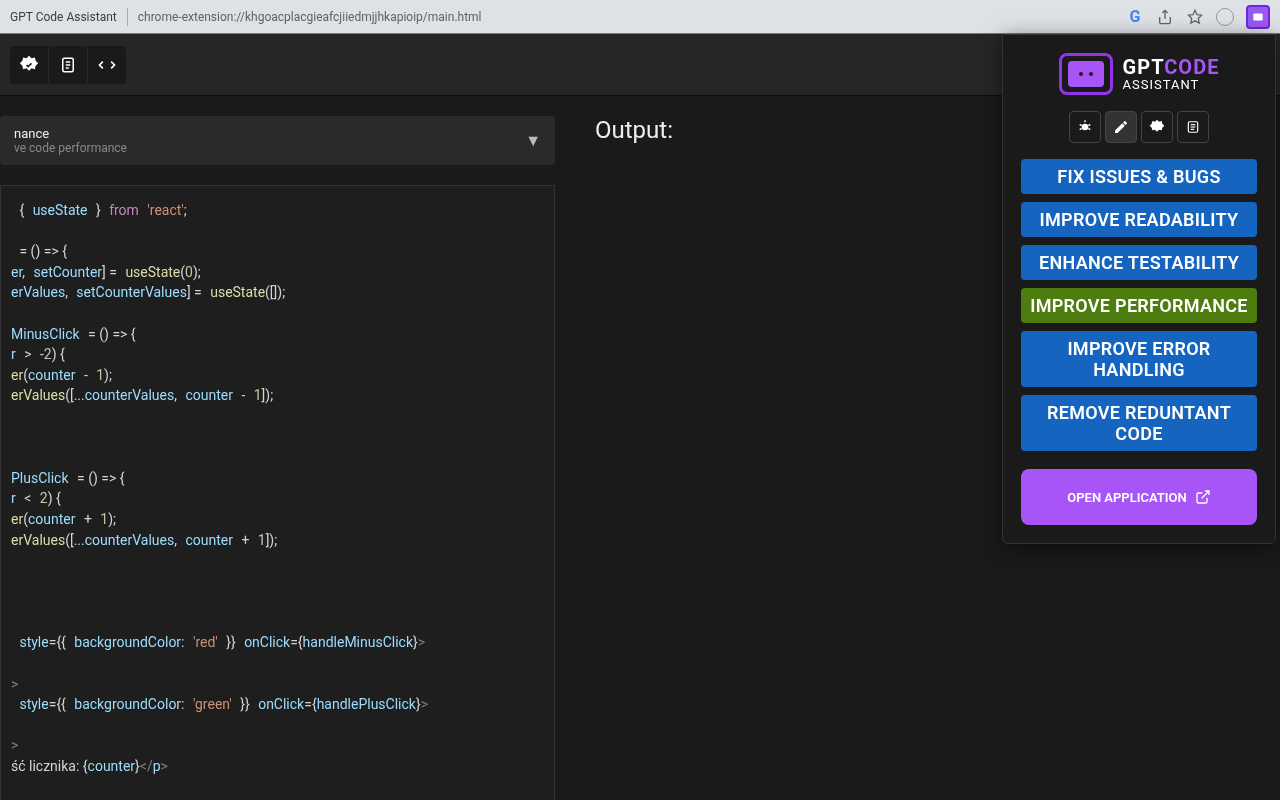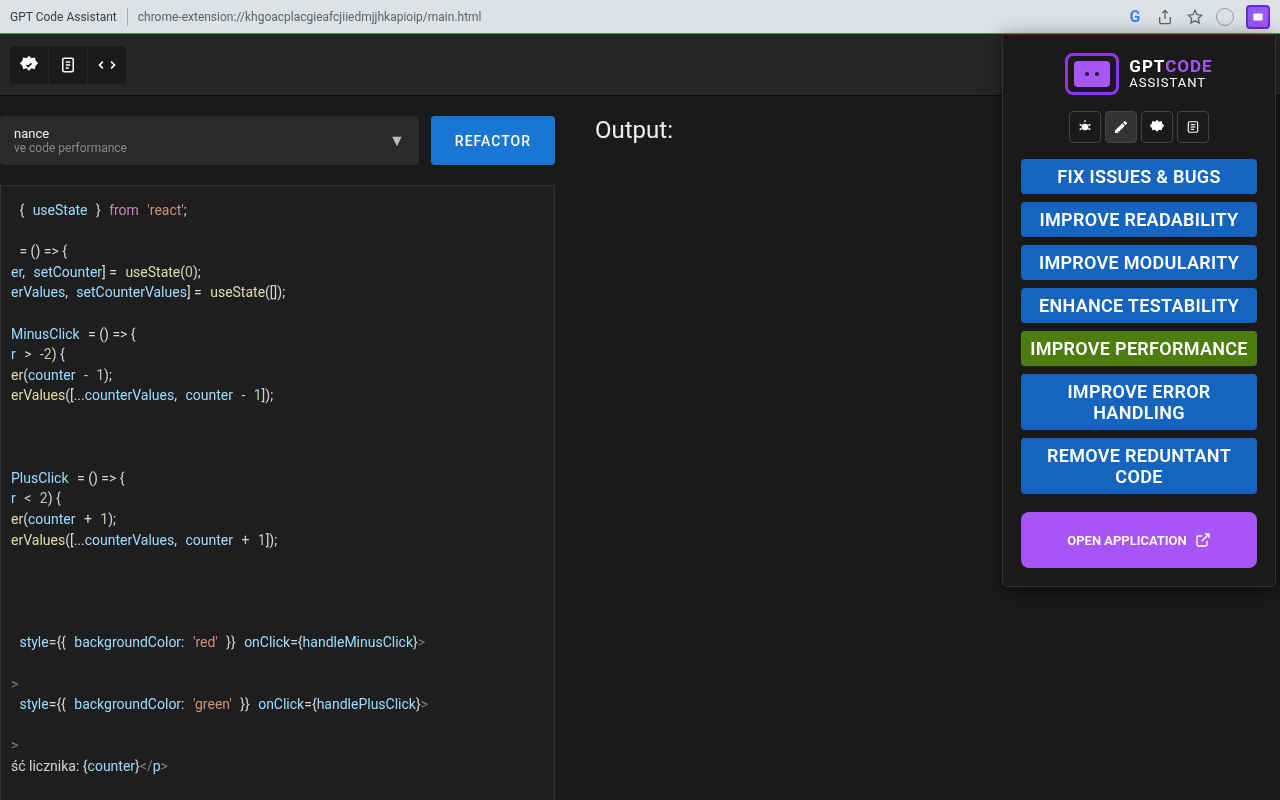--- a/index.html
+++ b/index.html
@@ -53,21 +53,21 @@
 .output-title { color: #eee; font-size: 24px; font-weight: 400; margin-bottom: 80px; }
 .nothing { color: #888; font-size: 18px; text-align: right; padding-right: 30px; }
 
 
 .ext-popup { position: absolute; top: 34px; right: 4px; width: 274px; background: #1a1a1a; border: 1px solid #333; border-radius: 0 0 6px 6px; padding: 18px; box-shadow: 0 4px 20px rgba(0,0,0,0.5); }
 .ext-logo { display: flex; align-items: center; gap: 10px; margin-bottom: 16px; justify-content: center; }
 .logo-icon { width: 54px; height: 42px; background: #1a1a1a; border: 3px solid #9333ea; border-radius: 8px; position: relative; display: flex; align-items: center; justify-content: center; }
 .logo-face { width: 36px; height: 26px; background: #a855f7; border-radius: 4px; display: flex; align-items: center; justify-content: center; gap: 6px; }
 .logo-eye { width: 4px; height: 4px; background: #1a1a1a; border-radius: 50%; }
 .logo-text { display: flex; flex-direction: column; color: #fff; }
-.logo-gpt { font-size: 17px; font-weight: 700; line-height: 1; letter-spacing: 1px; }
+.logo-gpt { font-size: 20px; font-weight: 700; line-height: 1; letter-spacing: 1px; }
 .logo-gpt .code { color: #a855f7; }
 .logo-assistant { font-size: 13px; font-weight: 400; letter-spacing: 1px; }
 .ext-icons-row { display: flex; justify-content: center; gap: 4px; margin-bottom: 16px; }
 .ext-sq-icon { width: 32px; height: 32px; border: 1px solid #444; border-radius: 4px; display: flex; align-items: center; justify-content: center; color: #ddd; cursor: pointer; }
 .ext-sq-icon.active { background: #333; }
 .ext-action-list { display: flex; flex-direction: column; gap: 8px; margin-bottom: 18px; }
 .ext-action { background: #1565c0; color: #fff; border: none; padding: 7px; font-size: 18px; font-weight: 600; border-radius: 4px; cursor: pointer; letter-spacing: 0.3px; }
 .ext-action.dark { background: #4d7c0f; }
 .open-app-btn { width: 100%; background: #a855f7; color: #fff; border: none; padding: 20px; font-size: 13px; font-weight: 600; border-radius: 8px; cursor: pointer; display: flex; align-items: center; justify-content: center; gap: 8px; }
 </style>
@@ -129,21 +129,20 @@
   <div class="content">
     <div class="left-col">
       <div class="dropdown-row">
         <div class="dropdown">
           <div class="dd-text">
             <span class="dd-label">nance</span>
             <span class="dd-sub">ve code performance</span>
           </div>
           <span class="dd-arrow">▼</span>
         </div>
-        <button class="refactor-btn">REFACTOR</button>
       </div>
 
       <div class="editor"> <span class="op">{</span> <span class="var">useState</span> <span class="op">}</span> <span class="kw">from</span> <span class="str">'react'</span><span class="op">;</span>
 
  <span class="op">= () =&gt; {</span>
 <span class="var">er</span><span class="op">,</span> <span class="var">setCounter</span><span class="op">] =</span> <span class="fn">useState</span><span class="op">(</span><span class="num">0</span><span class="op">);</span>
 <span class="var">erValues</span><span class="op">,</span> <span class="var">setCounterValues</span><span class="op">] =</span> <span class="fn">useState</span><span class="op">([]);</span>
 
 <span class="var">MinusClick</span> <span class="op">= () =&gt; {</span>
 <span class="var">r</span> <span class="op">&gt;</span> <span class="op">-</span><span class="num">2</span><span class="op">) {</span>
@@ -217,21 +216,20 @@
           <line x1="8" y1="8" x2="16" y2="8"></line>
           <line x1="8" y1="12" x2="16" y2="12"></line>
           <line x1="8" y1="16" x2="14" y2="16"></line>
         </svg>
     </div>
   </div>
 
   <div class="ext-action-list">
     <button class="ext-action">FIX ISSUES &amp; BUGS</button>
     <button class="ext-action">IMPROVE READABILITY</button>
-    <button class="ext-action">IMPROVE MODULARITY</button>
     <button class="ext-action">ENHANCE TESTABILITY</button>
     <button class="ext-action dark">IMPROVE PERFORMANCE</button>
     <button class="ext-action">IMPROVE ERROR HANDLING</button>
     <button class="ext-action">REMOVE REDUNTANT CODE</button>
   </div>
 
   <button class="open-app-btn">
     <span>OPEN APPLICATION</span>
     <svg width="16" height="16" viewBox="0 0 24 24" fill="none" stroke="#fff" stroke-width="2">
         <path d="M18 13v6a2 2 0 01-2 2H5a2 2 0 01-2-2V8a2 2 0 012-2h6M15 3h6v6M10 14L21 3"></path>

